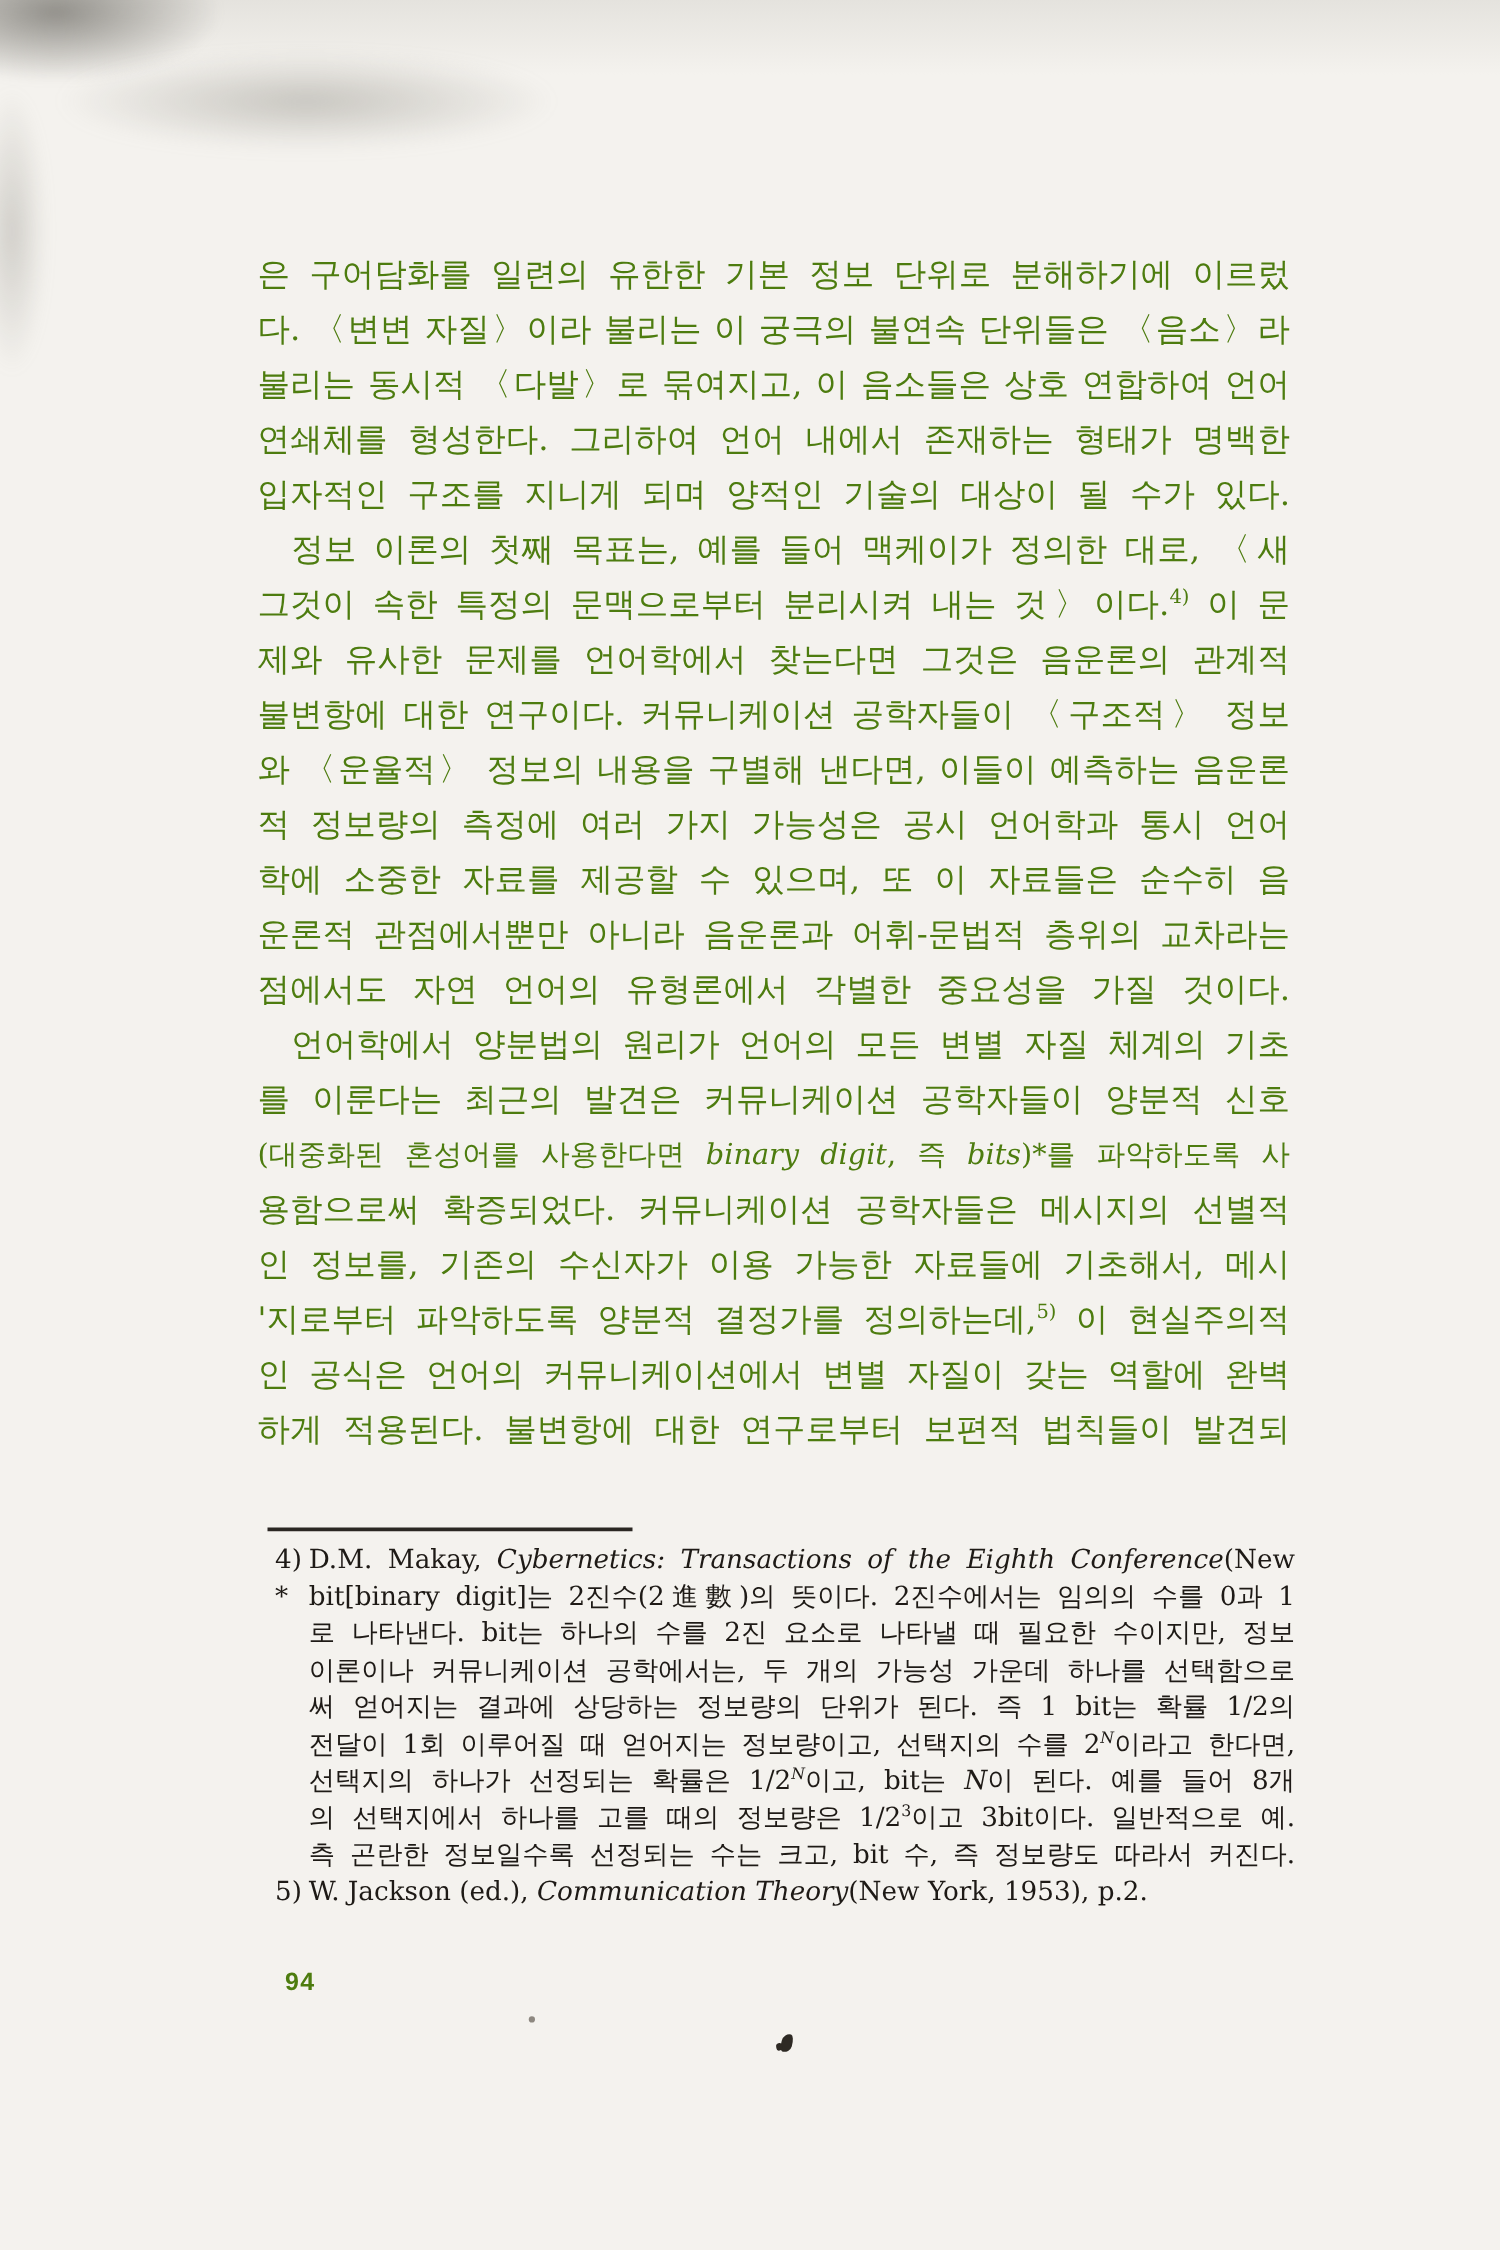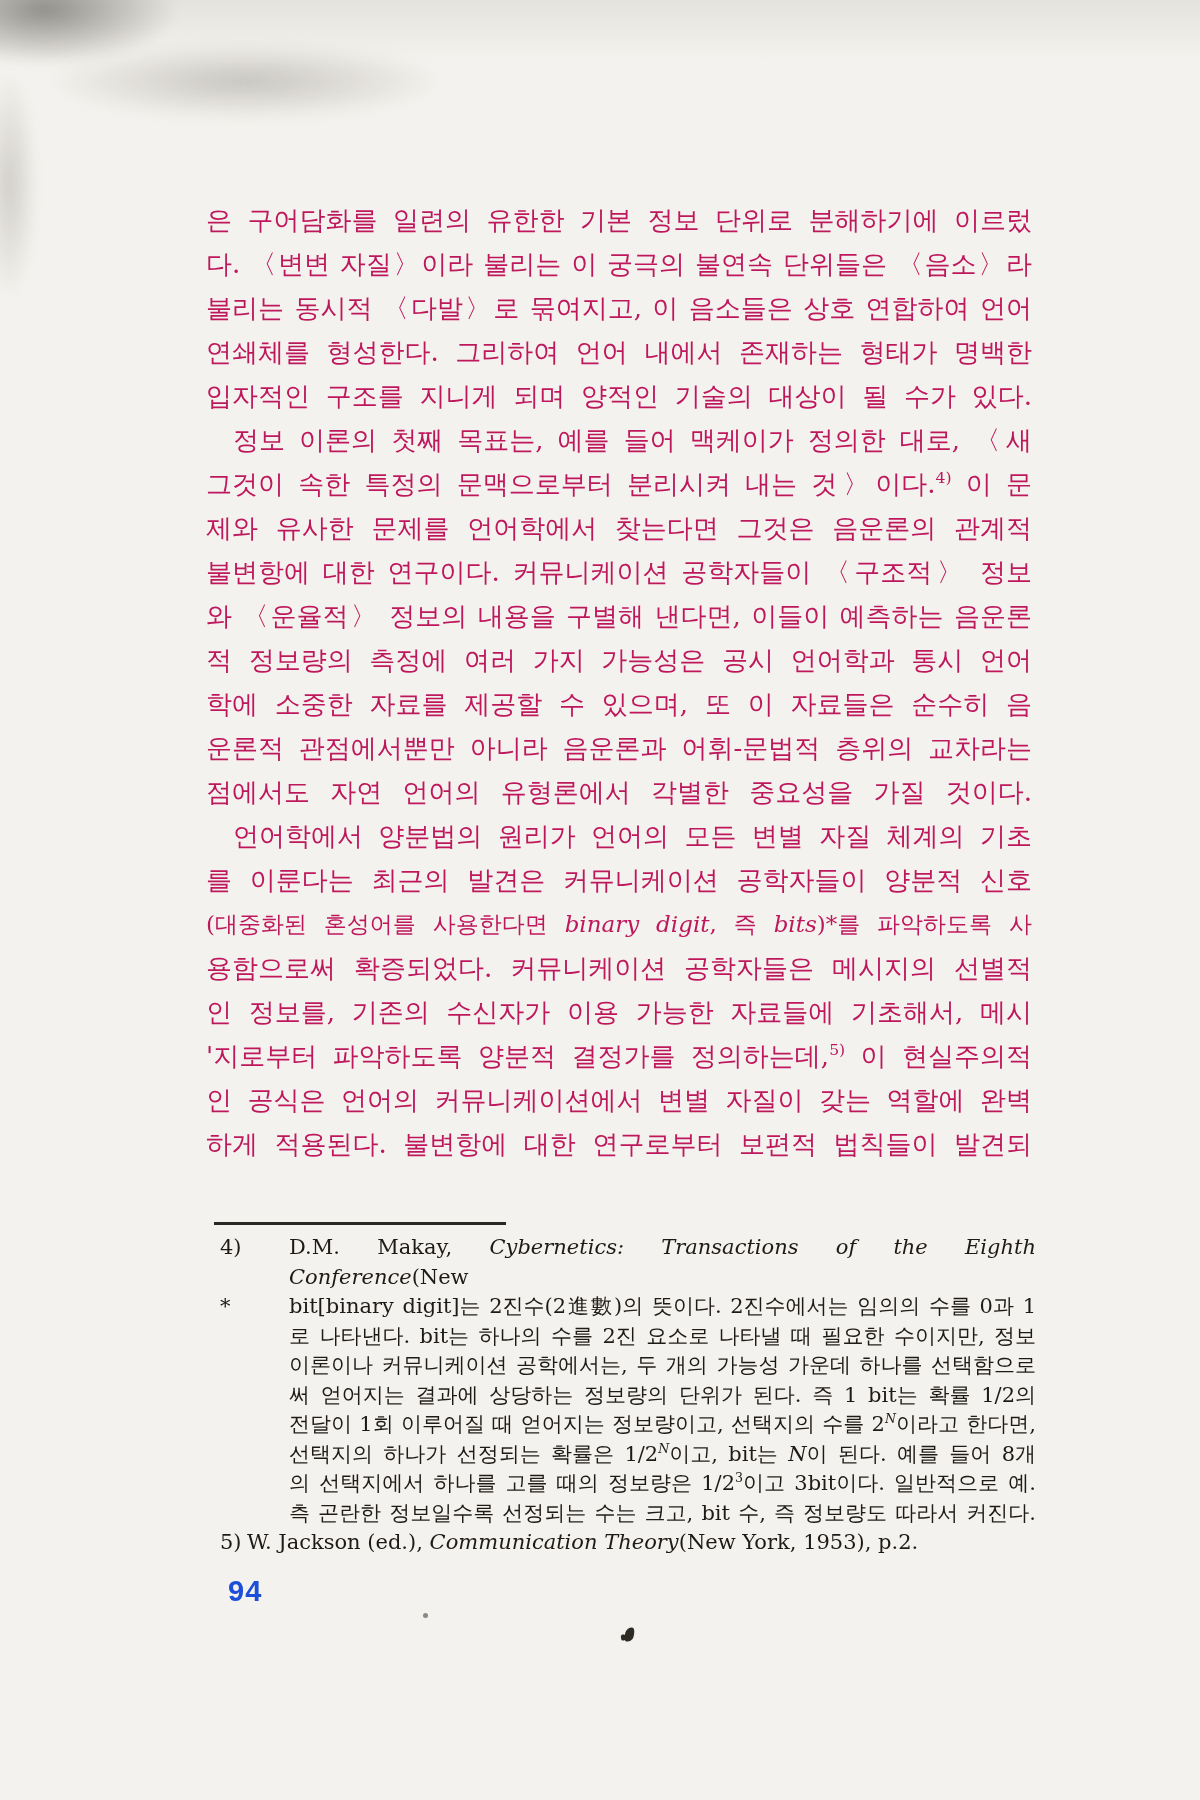--- a/index.html
+++ b/index.html
@@ -23,40 +23,40 @@
       background:radial-gradient(ellipse, rgba(140,138,130,0.35), rgba(140,138,130,0) 70%);
       filter:blur(6px);}
   .s4{left:0;top:0;width:1200px;height:60px;
       background:linear-gradient(to bottom, rgba(210,208,202,0.45), rgba(210,208,202,0));}
 
   
   #body-text{position:absolute;left:206px;top:198px;width:826px;}
   .bline{
     height:44px;line-height:44px;font-size:26px;
     text-align:justify;text-align-last:justify;
-    white-space:normal;color:#be185d;
+    white-space:normal;color:#4d7c0f;
   }
   .bline.ind{padding-left:27px;}
   .bline.small{font-size:23px;}
   sup{font-size:0.60em;vertical-align:super;line-height:0;letter-spacing:0;}
   i{font-style:italic;}
 
   
   .fn-sep{position:absolute;left:214px;top:1222px;width:292px;height:3px;background:#2b2723;}
   #footnotes{position:absolute;left:220px;top:1233px;width:816px;font-size:21px;color:#1e1a16;}
   .fn{position:relative;padding-left:27px;}
   .fn-marker{position:absolute;left:0;top:0;width:24px;line-height:29.5px;text-align:left;}
   .fline{line-height:29.5px;}
-  .fline.j{text-align:justify;text-align-last:justify;margin-left:42px;}
+  .fline.j{text-align:justify;text-align-last:justify;}
 
   
   .pagenum{
     position:absolute;left:228px;top:1575px;
     font-family:"Liberation Sans","DejaVu Sans",sans-serif;
-    font-weight:600;font-size:29px;letter-spacing:1px;color:#1d4ed8;
+    font-weight:600;font-size:20px;letter-spacing:1px;color:#4d7c0f;
   }
 
   
   .ink-dot{position:absolute;left:423px;top:1613px;width:5px;height:5px;border-radius:50%;background:#8d8880;}
   .ink-mark{
     position:absolute;left:625px;top:1627px;width:9px;height:15px;
     background:#2e2a24;border-radius:65% 35% 70% 30% / 45% 60% 40% 55%;
     transform:rotate(16deg);
   }
   .ink-mark::after{

